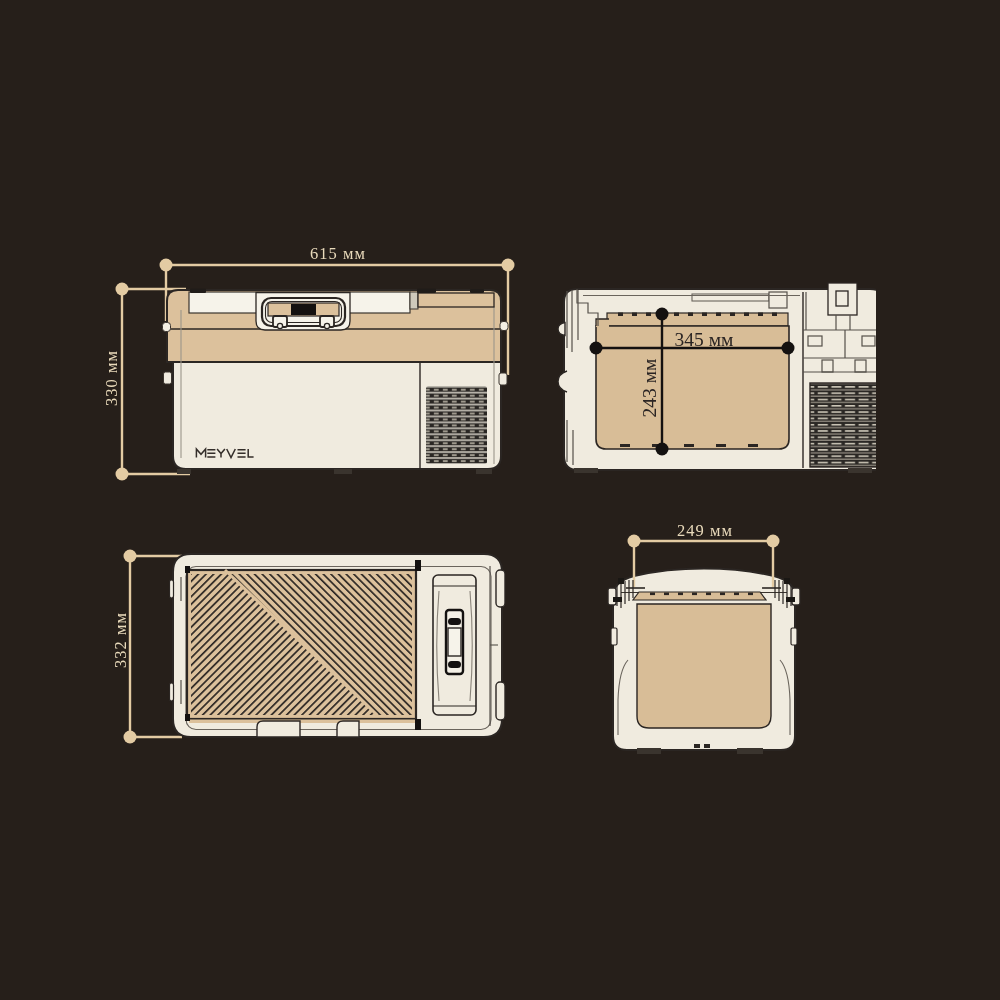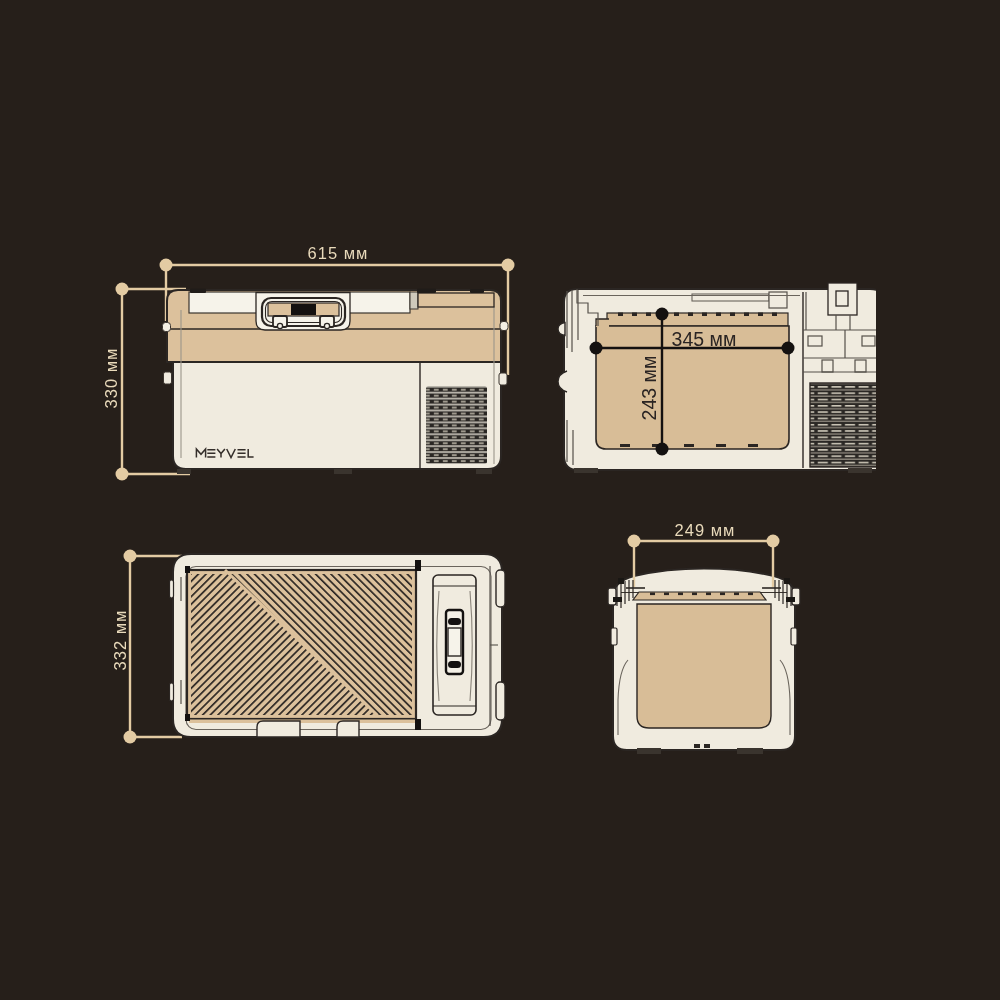--- a/index.html
+++ b/index.html
@@ -1,17 +1,17 @@
 <!DOCTYPE html>
 <html><head>
 <meta charset="utf-8">
 <style>
   html,body{margin:0;padding:0;background:#261f1a;}
   .stage{width:876px;height:1000px;position:relative;overflow:hidden;background:#261f1a;
-         font-family:Liberation Sans, sans-serif;}
+         font-family:Liberation Serif, serif;}
   svg{display:block;}
 </style>
 </head>
 <body>
 <div class="stage">
 <svg width="1000" height="1000" viewBox="0 0 1000 1000">
 <defs>
 
   <pattern id="hA" patternUnits="userSpaceOnUse" width="5.4" height="5.4" patternTransform="rotate(45)">
     <rect width="5.4" height="5.4" fill="#dcc19c"></rect>

